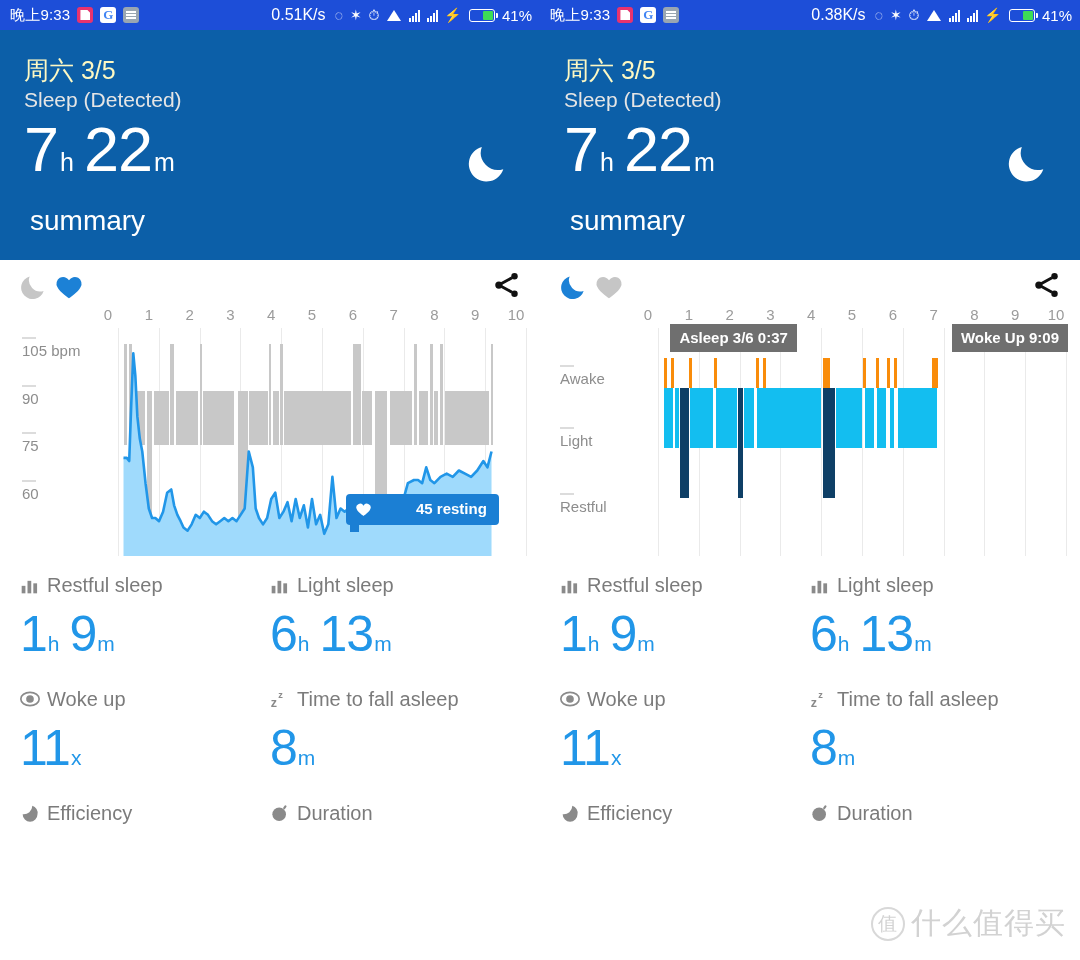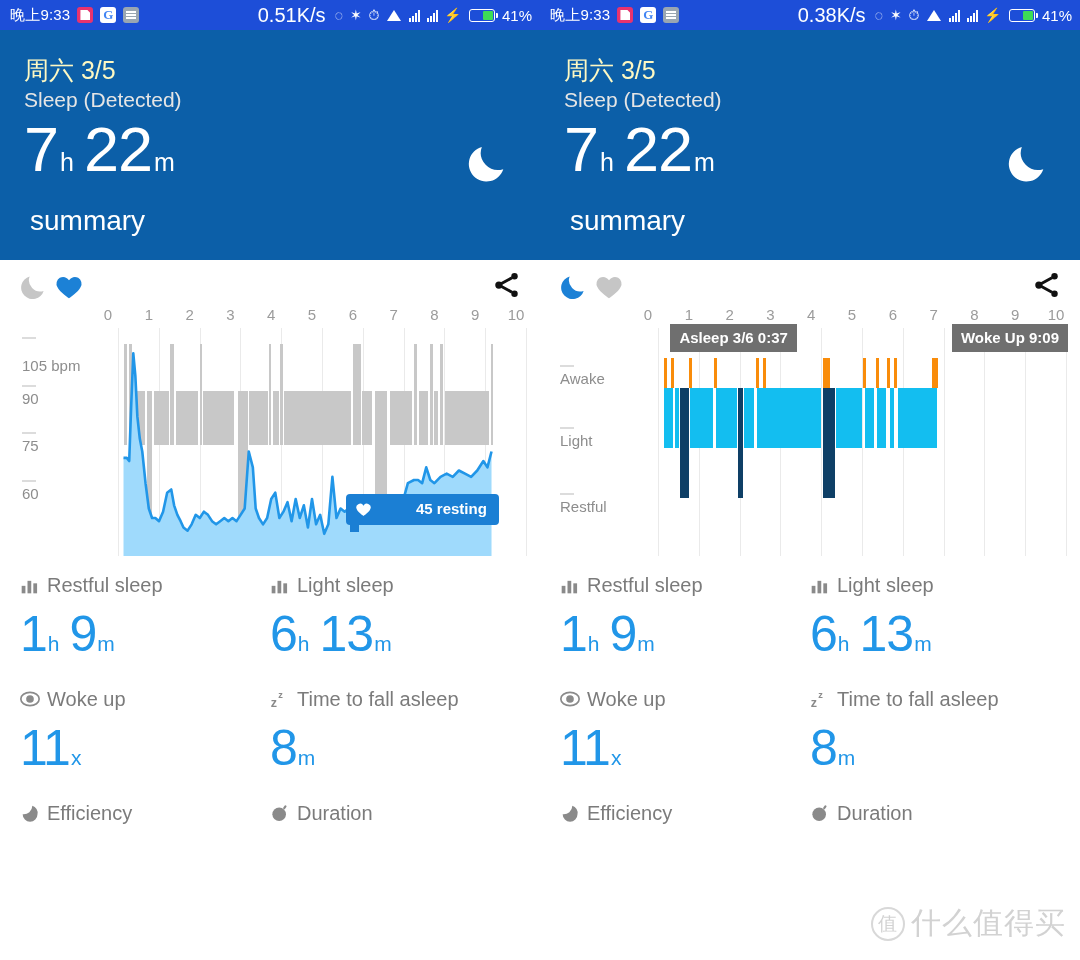--- a/index.html
+++ b/index.html
@@ -19,21 +19,21 @@
   }
   .sb-left { display: flex; align-items: center; gap: 7px; padding-left: 10px; }
   .sb-time { font-size: 15px; letter-spacing: .2px; }
   .sb-appicon { width: 16px; height: 16px; border-radius: 3px; display: inline-block; position: relative; }
   .ic-pink { background: #e8336e; }
   .ic-pink::after { content:""; position:absolute; left:3px; top:3px; width:10px; height:10px; background:#fff; clip-path: polygon(0 0,70% 0,100% 30%,100% 100%,0 100%); }
   .ic-google { background:#fff; color:#4285f4; font-weight:bold; font-size:13px; line-height:16px; text-align:center; font-family:"Liberation Serif", serif; }
   .ic-gray { background:#9aa6b2; }
   .ic-gray::after{content:"";position:absolute;left:3px;top:4px;width:10px;height:2px;background:#fff;box-shadow:0 3px 0 #fff,0 6px 0 #fff;}
   .sb-right { margin-left: auto; display: flex; align-items: center; gap: 7px; padding-right: 8px; }
-  .sb-rate { font-size: 20px; margin-right: 2px; }
+  .sb-rate { font-size: 16px; margin-right: 2px; }
   .sb-ico { font-size: 14px; line-height: 1; display:inline-block; }
   .sig { display:inline-flex; align-items:flex-end; gap:1px; height:13px; }
   .sig i { display:block; width:2px; background:#fff; }
   .sig i:nth-child(1){height:4px} .sig i:nth-child(2){height:6px}
   .sig i:nth-child(3){height:9px} .sig i:nth-child(4){height:12px}
   .batt { position:relative; width:26px; height:13px; border:1.6px solid #fff; border-radius:3px; display:inline-block; }
   .batt::after { content:""; position:absolute; right:-4px; top:3px; width:2px; height:5px; background:#fff; border-radius:0 1px 1px 0; }
   .batt i { position:absolute; right:1px; top:1px; bottom:1px; width:10px; background:#3ddc57; border-radius:1px; }
   .sb-pct { font-size:15px; }
   .wifi { width:15px; height:12px; position:relative; display:inline-block; }
@@ -182,21 +182,21 @@
             <div class="gridline" style="left: 158.8px;"></div>
             <div class="gridline" style="left: 199.6px;"></div>
             <div class="gridline" style="left: 240.4px;"></div>
             <div class="gridline" style="left: 281.2px;"></div>
             <div class="gridline" style="left: 322px;"></div>
             <div class="gridline" style="left: 362.8px;"></div>
             <div class="gridline" style="left: 403.6px;"></div>
             <div class="gridline" style="left: 444.4px;"></div>
             <div class="gridline" style="left: 485.2px;"></div>
             <div class="gridline" style="left: 526px;"></div>
-            <span class="ylabel" style="left: 22px; top: 37px;">105 bpm</span>
+            <span class="ylabel" style="left: 22px; top: 22px;">105 bpm</span>
             <div class="ytickmark" style="left: 22px; top: 9.16667px;"></div>
             <span class="ylabel" style="left: 22px; top: 69.6667px;">90</span>
             <div class="ytickmark" style="left: 22px; top: 56.6667px;"></div>
             <span class="ylabel" style="left: 22px; top: 117.167px;">75</span>
             <div class="ytickmark" style="left: 22px; top: 104.167px;"></div>
             <span class="ylabel" style="left: 22px; top: 164.667px;">60</span>
             <div class="ytickmark" style="left: 22px; top: 151.667px;"></div>
             <div class="hrbar" style="left: 123.504px; width: 3.264px; top: 15.8333px; height: 101.333px;"></div>
             <div class="hrbar" style="left: 129.216px; width: 2.448px; top: 15.8333px; height: 101.333px;"></div>
             <div class="hrbar" style="left: 133.296px; width: 11.424px; top: 63.3333px; height: 53.8333px;"></div>

